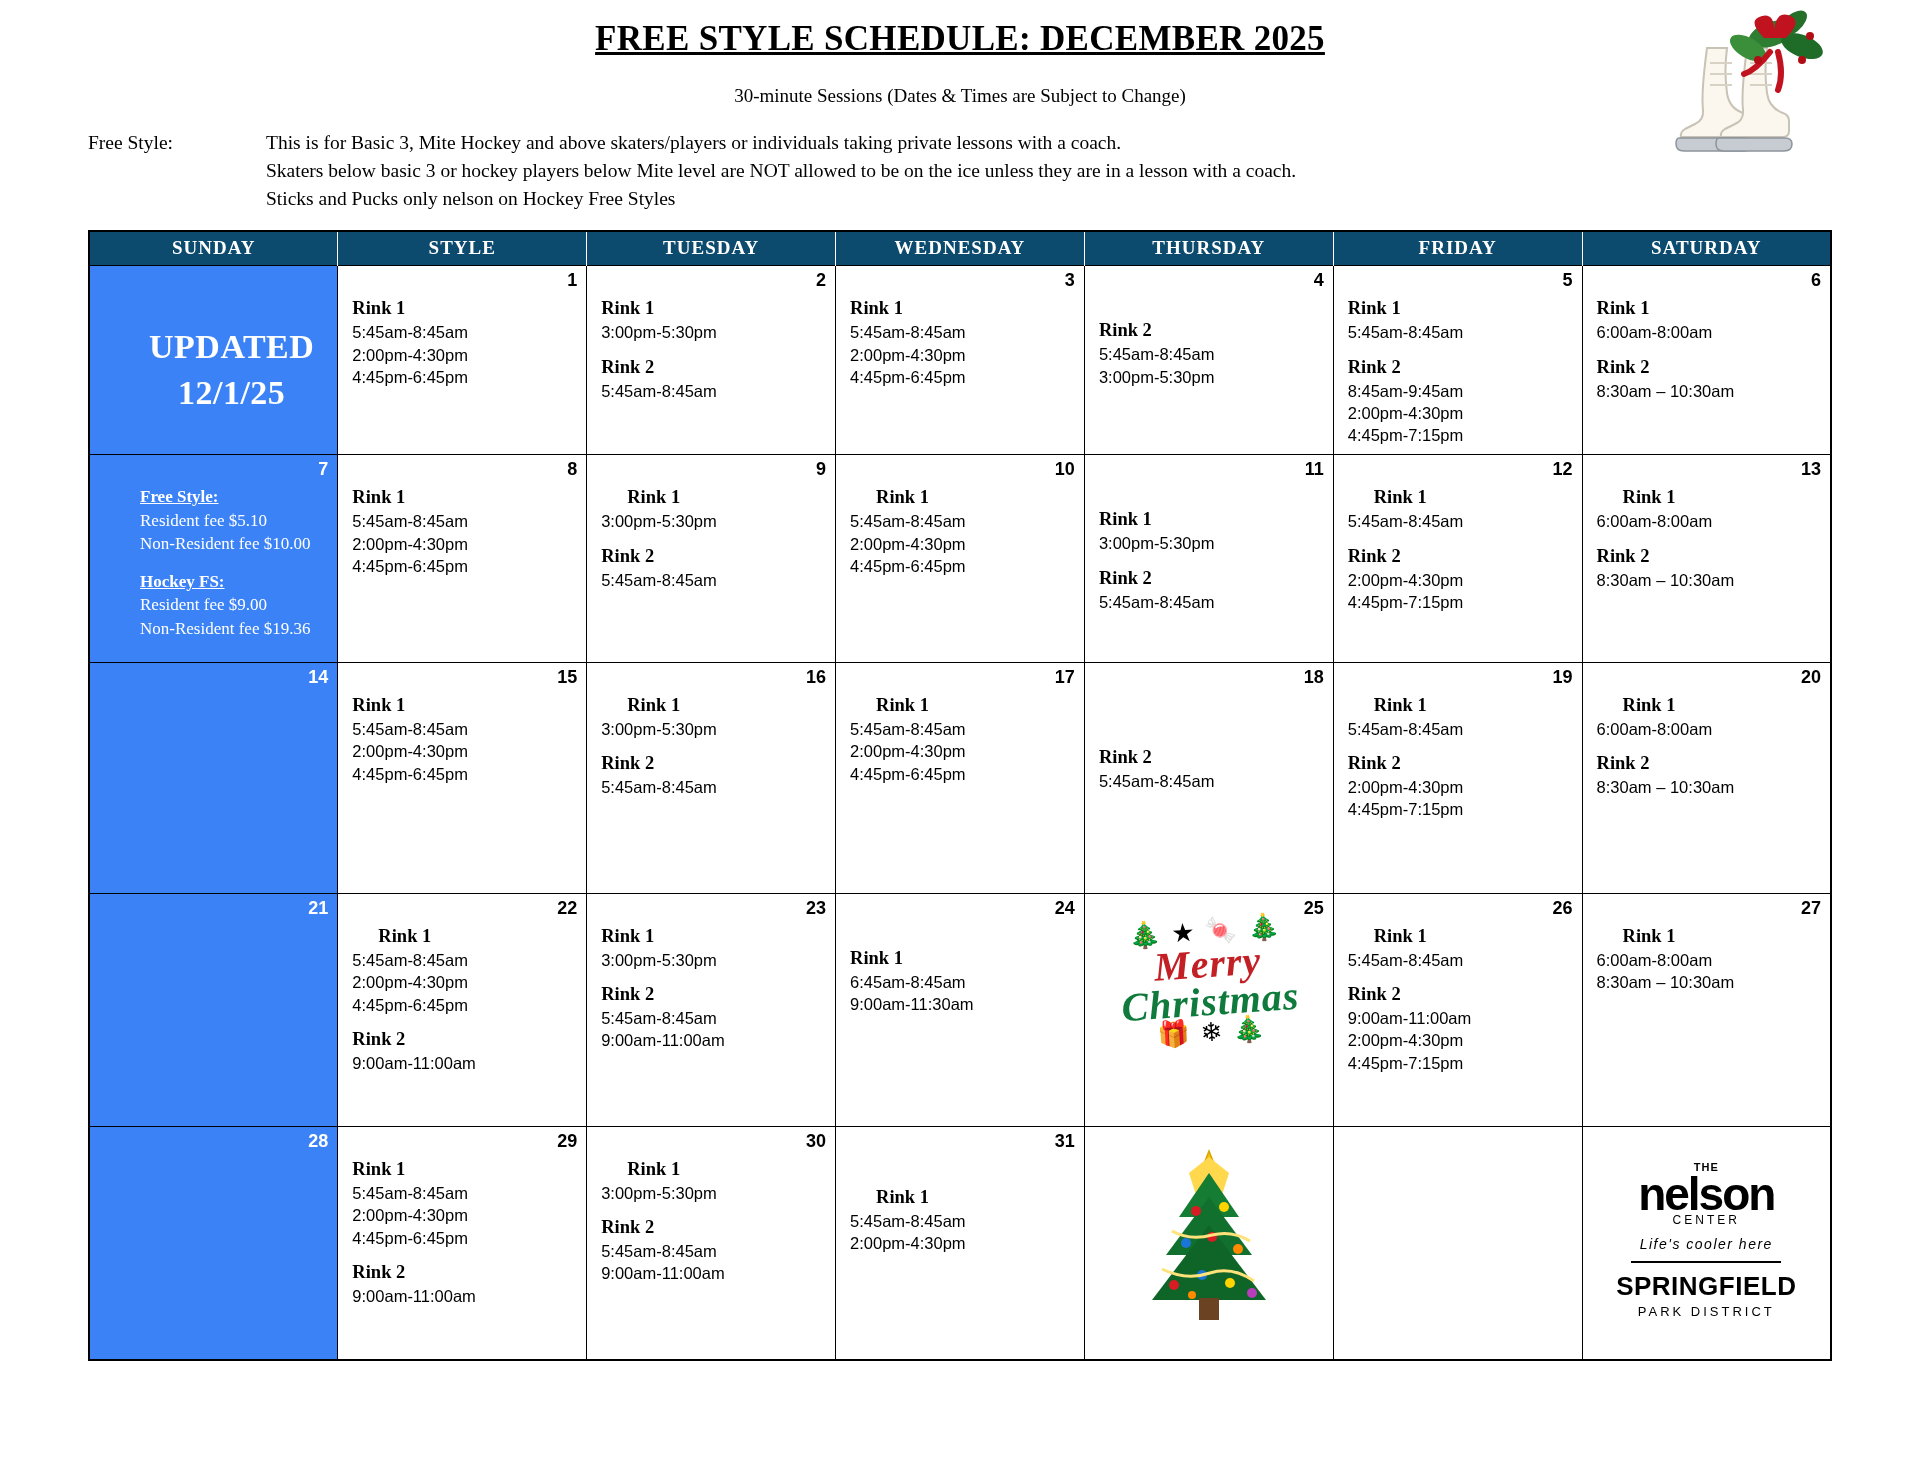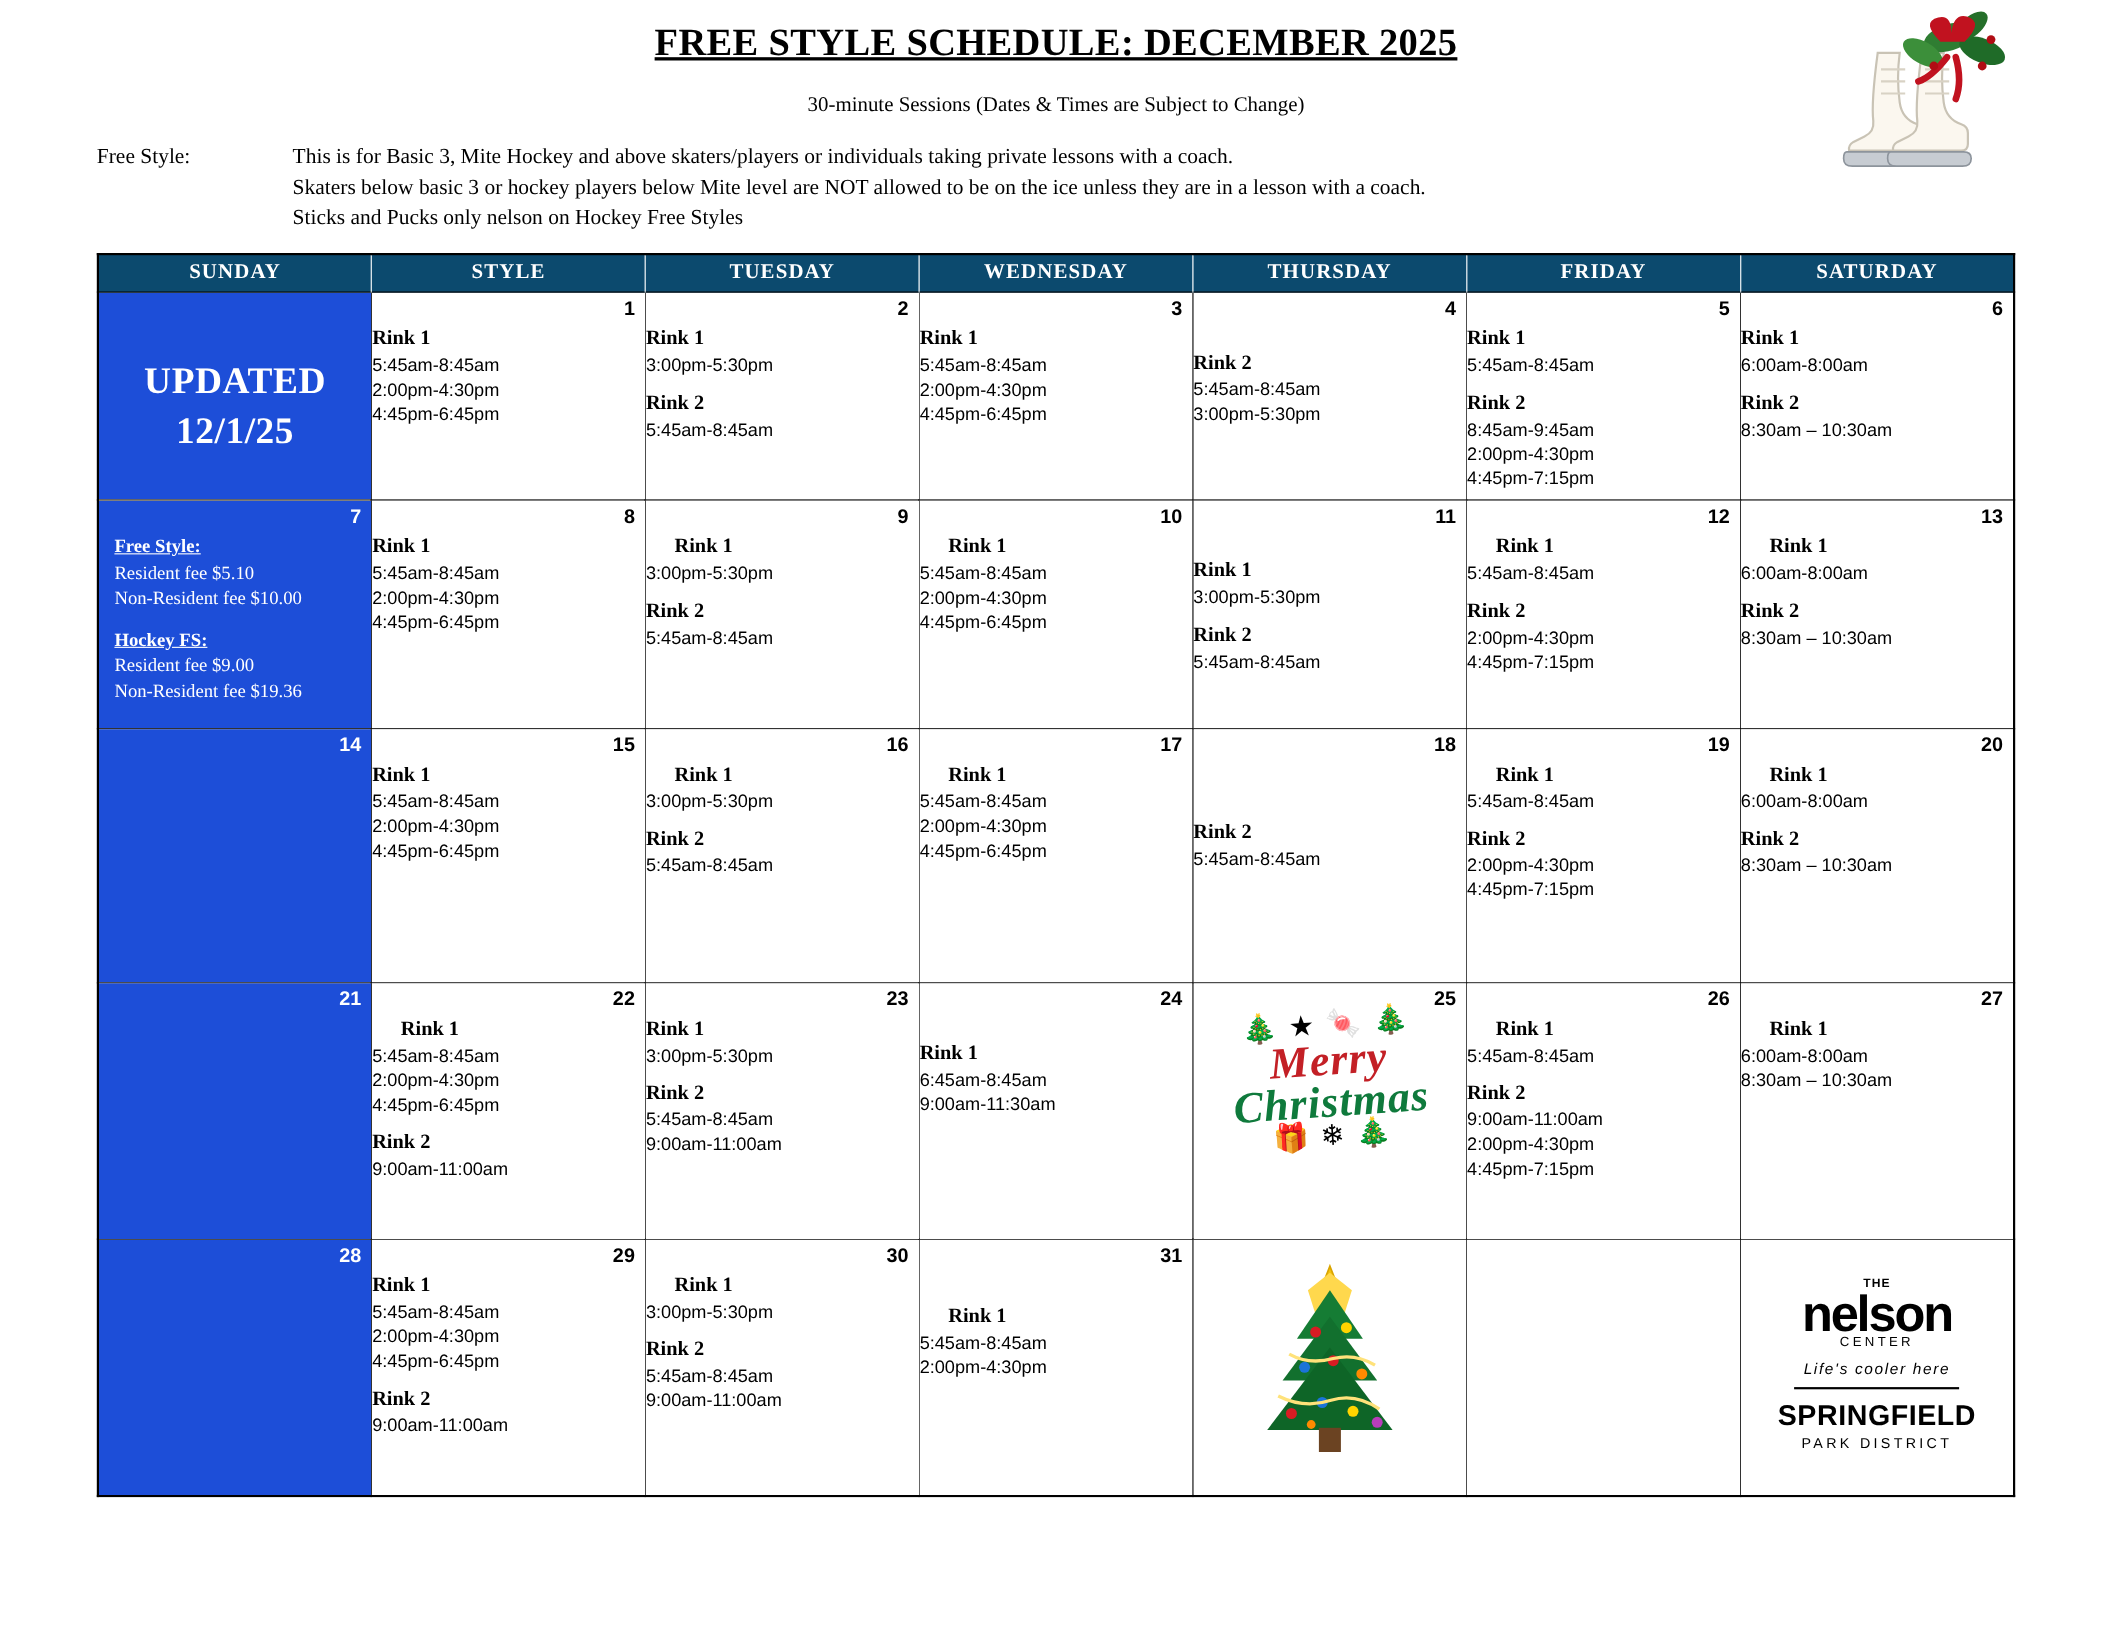--- a/index.html
+++ b/index.html
@@ -102,35 +102,35 @@
 
   .daynum {
     position: absolute;
     top: 4px;
     right: 9px;
     font-family: "Liberation Sans", sans-serif;
     font-size: 18px;
     font-weight: bold;
   }
   .cell-inner {
-    padding: 30px 10px 8px 0;
+    padding: 30px 10px 8px 14px;
     font-family: "Liberation Sans", sans-serif;
     font-size: 16.5px;
     line-height: 1.35;
   }
   .rink {
     font-family: "Liberation Serif", serif;
     font-weight: bold;
     font-size: 18.5px;
   }
   .times { font-family: "Liberation Sans", sans-serif; font-size: 16.5px; }
   .gap { height: 11px; }
 
   
-  td.green { background: #1d4ed8; }
+  td.green { background: #3b82f6; padding-left: 36px; }
   td.green .daynum { color: #ffffff; }
 
   
   .updated {
     color: #ffffff;
     font-family: "Liberation Serif", serif;
     font-weight: bold;
     font-size: 34px;
     text-align: center;
     letter-spacing: 0.5px;

